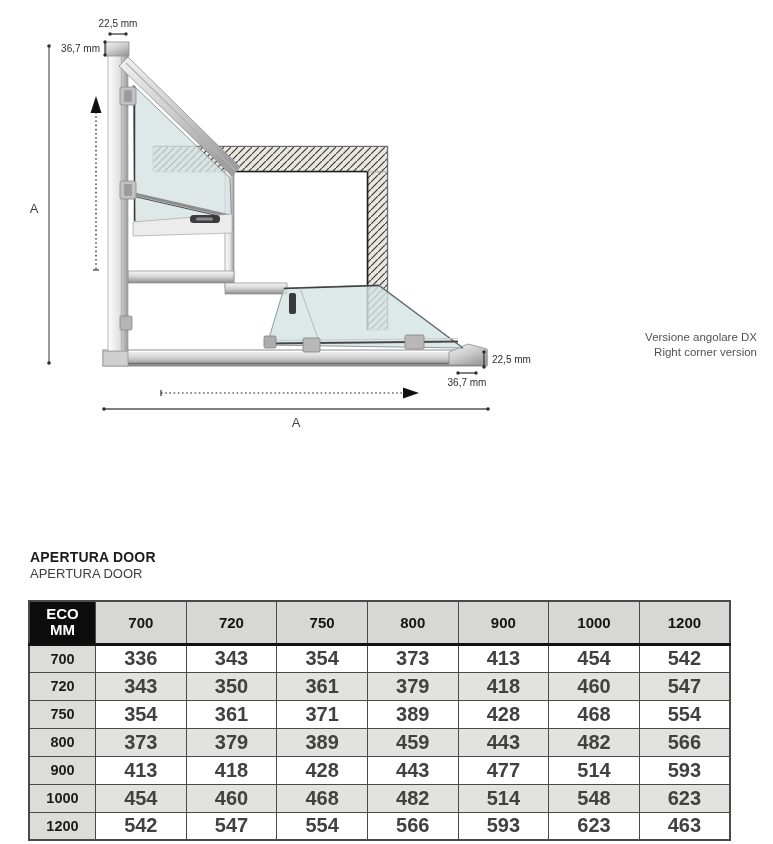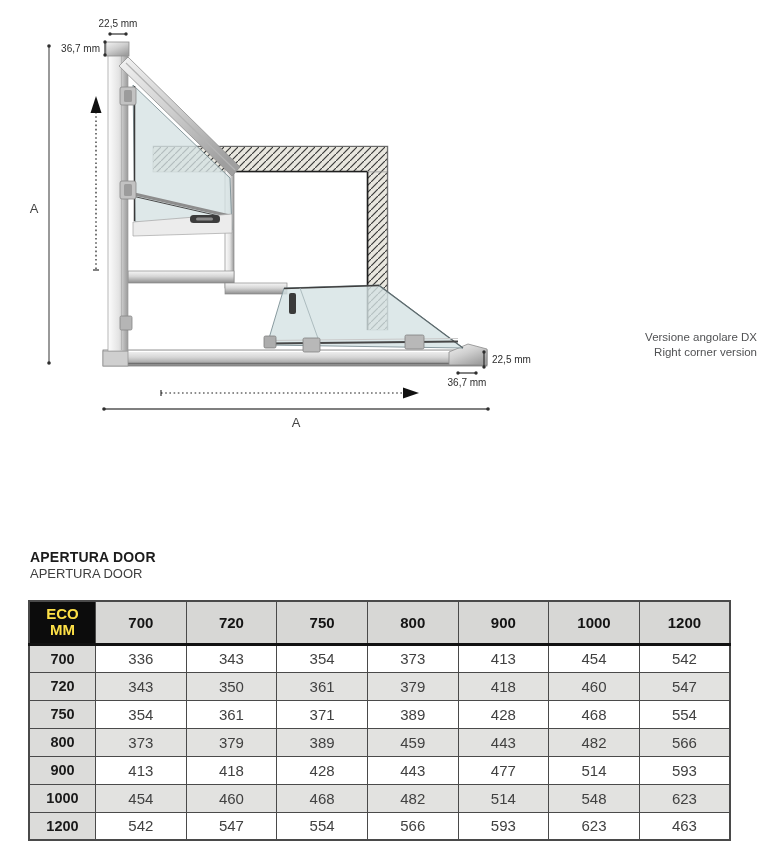--- a/index.html
+++ b/index.html
@@ -19,24 +19,24 @@
   .table-wrap{position:absolute;left:28px;top:600px;}
   table.spec{
     border-collapse:collapse;table-layout:fixed;width:703px;
     border:2px solid #4a4a4a;
   }
   table.spec th, table.spec td{
     border:1.5px solid #4a4a4a;text-align:center;vertical-align:middle;padding:0;
   }
   table.spec thead tr{height:43px;}
   table.spec thead th{background:#d7d7d5;font-weight:bold;font-size:15px;color:#141414;border-bottom:3px solid #111;}
-  table.spec th.corner{background:#0c0c0c;color:#fde047;width:65px;font-size:15px;line-height:1.1;}
+  table.spec th.corner{background:#0c0c0c;color:#ffffff;width:65px;font-size:15px;line-height:1.1;}
   table.spec tbody tr{height:28px;}
   table.spec tbody th{background:#dcdcda;font-weight:bold;font-size:14.5px;color:#1a1a1a;}
-  table.spec tbody td{background:#ffffff;font-size:15px;color:#414141;}
+  table.spec tbody td{background:#ffffff;font-size:20px;color:#414141;font-weight:bold;}
   table.spec tbody tr.alt td{background:#e2e2e0;}
 </style>
 </head>
 <body>
 
 <div class="page">
 
   <svg width="773" height="540" viewBox="0 0 773 540">
     <defs>
       <pattern id="hatch" patternUnits="userSpaceOnUse" width="7" height="7">

